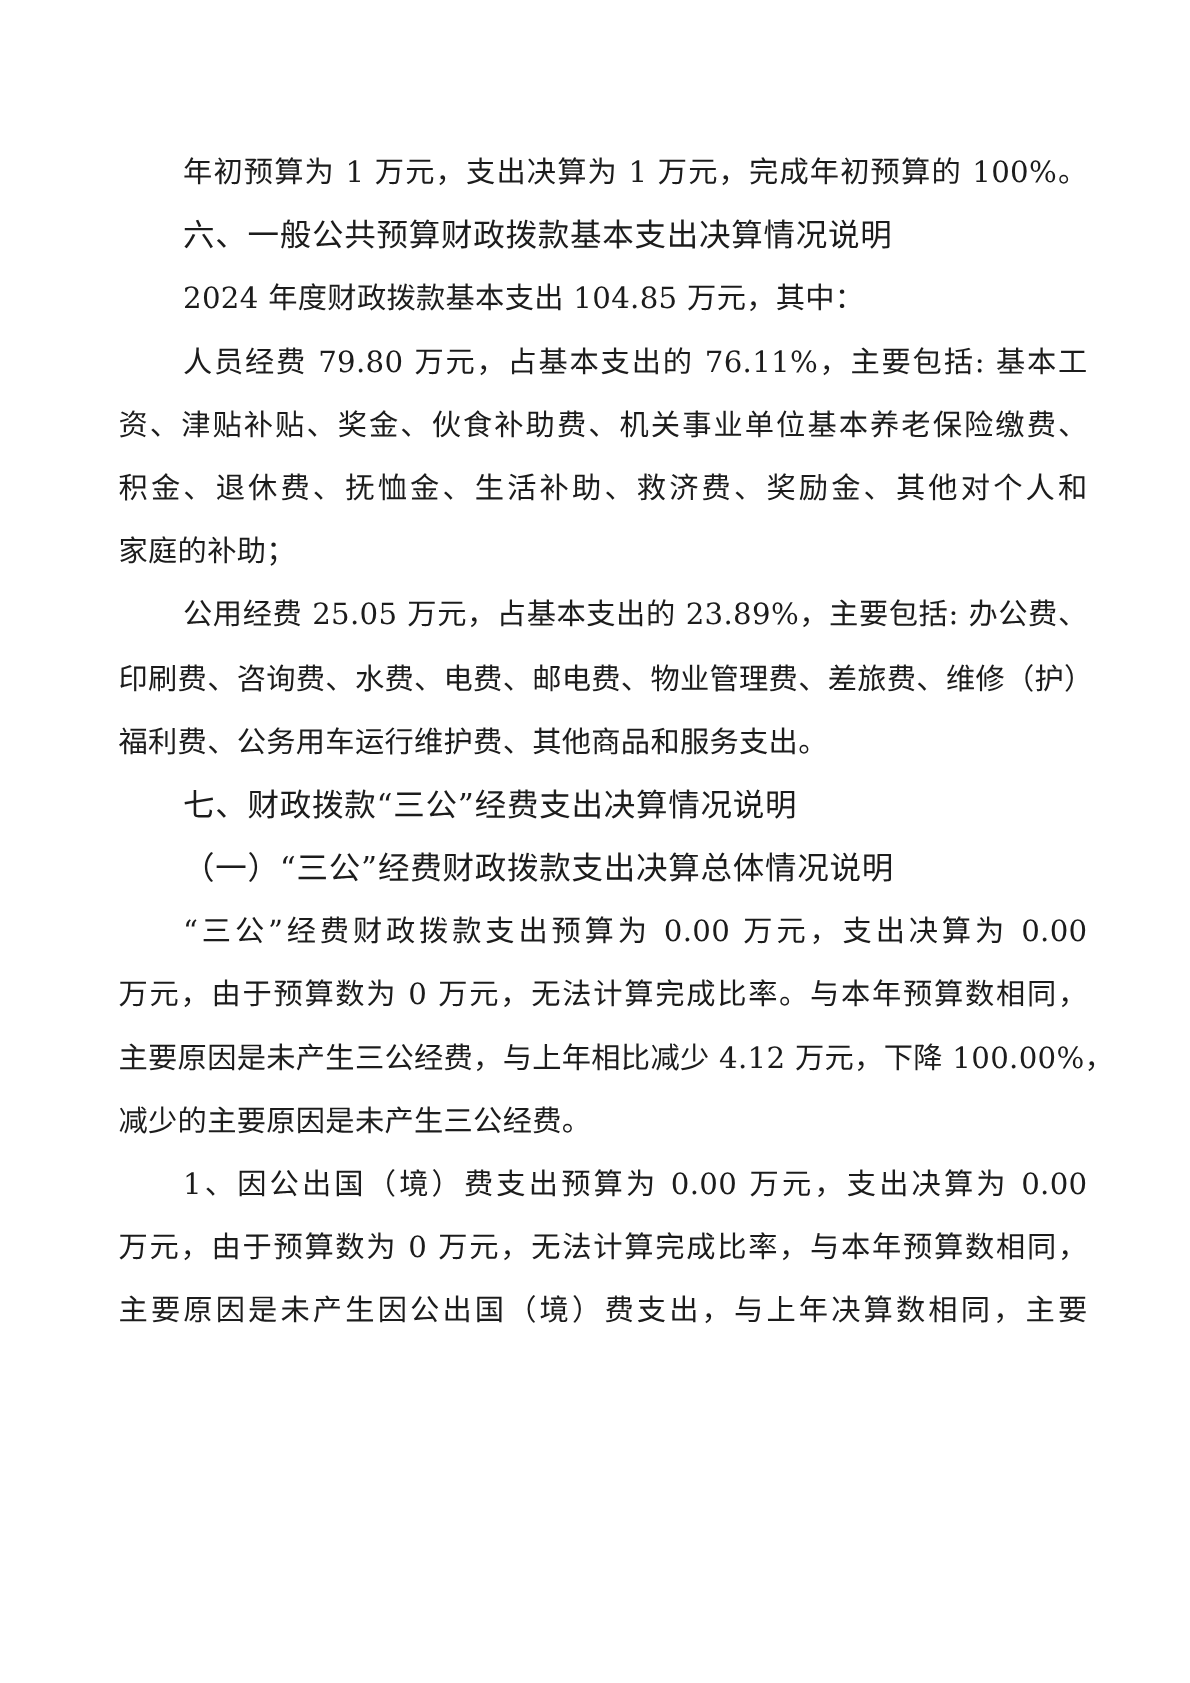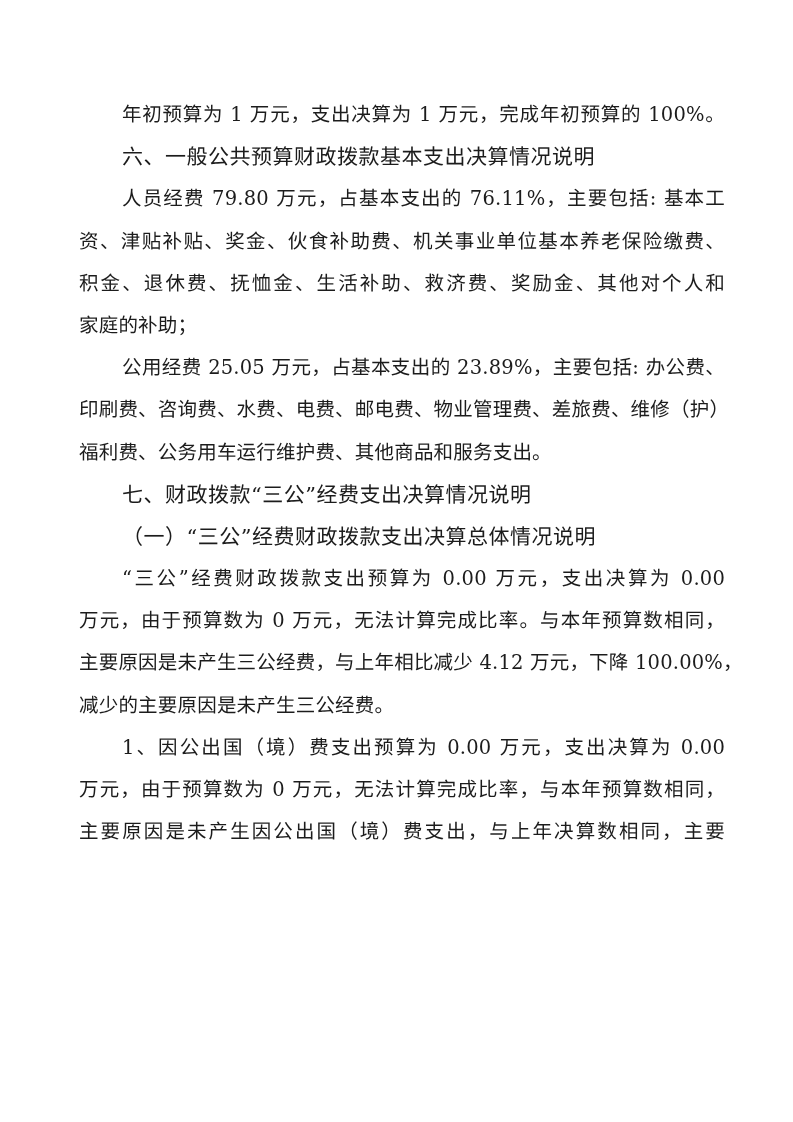--- a/index.html
+++ b/index.html
@@ -43,20 +43,21 @@
     color: #222222;
   }
 </style>
 </head>
 <body>
 
 <div class="page">
   <div class="content">
     <div class="line indent just">年初预算为 1 万元，支出决算为 1 万元，完成年初预算的 100%。</div>
     <div class="line indent bold">六、一般公共预算财政拨款基本支出决算情况说明</div>
+    <div class="line indent">2024 年度财政拨款基本支出 104.85 万元，其中：</div>
     <div class="line indent just">人员经费 79.80 万元，占基本支出的 76.11%，主要包括: 基本工</div>
     <div class="line just">资、津贴补贴、奖金、伙食补助费、机关事业单位基本养老保险缴费、</div>
     <div class="line just">积金、退休费、抚恤金、生活补助、救济费、奖励金、其他对个人和</div>
     <div class="line">家庭的补助；</div>
     <div class="line indent just">公用经费 25.05 万元，占基本支出的 23.89%，主要包括: 办公费、</div>
     <div class="line just">印刷费、咨询费、水费、电费、邮电费、物业管理费、差旅费、维修（护）</div>
     <div class="line">福利费、公务用车运行维护费、其他商品和服务支出。</div>
     <div class="line indent bold">七、财政拨款“三公”经费支出决算情况说明</div>
     <div class="line indent bold">（一）“三公”经费财政拨款支出决算总体情况说明</div>
     <div class="line indent just">“三公”经费财政拨款支出预算为 0.00 万元，支出决算为 0.00</div>

